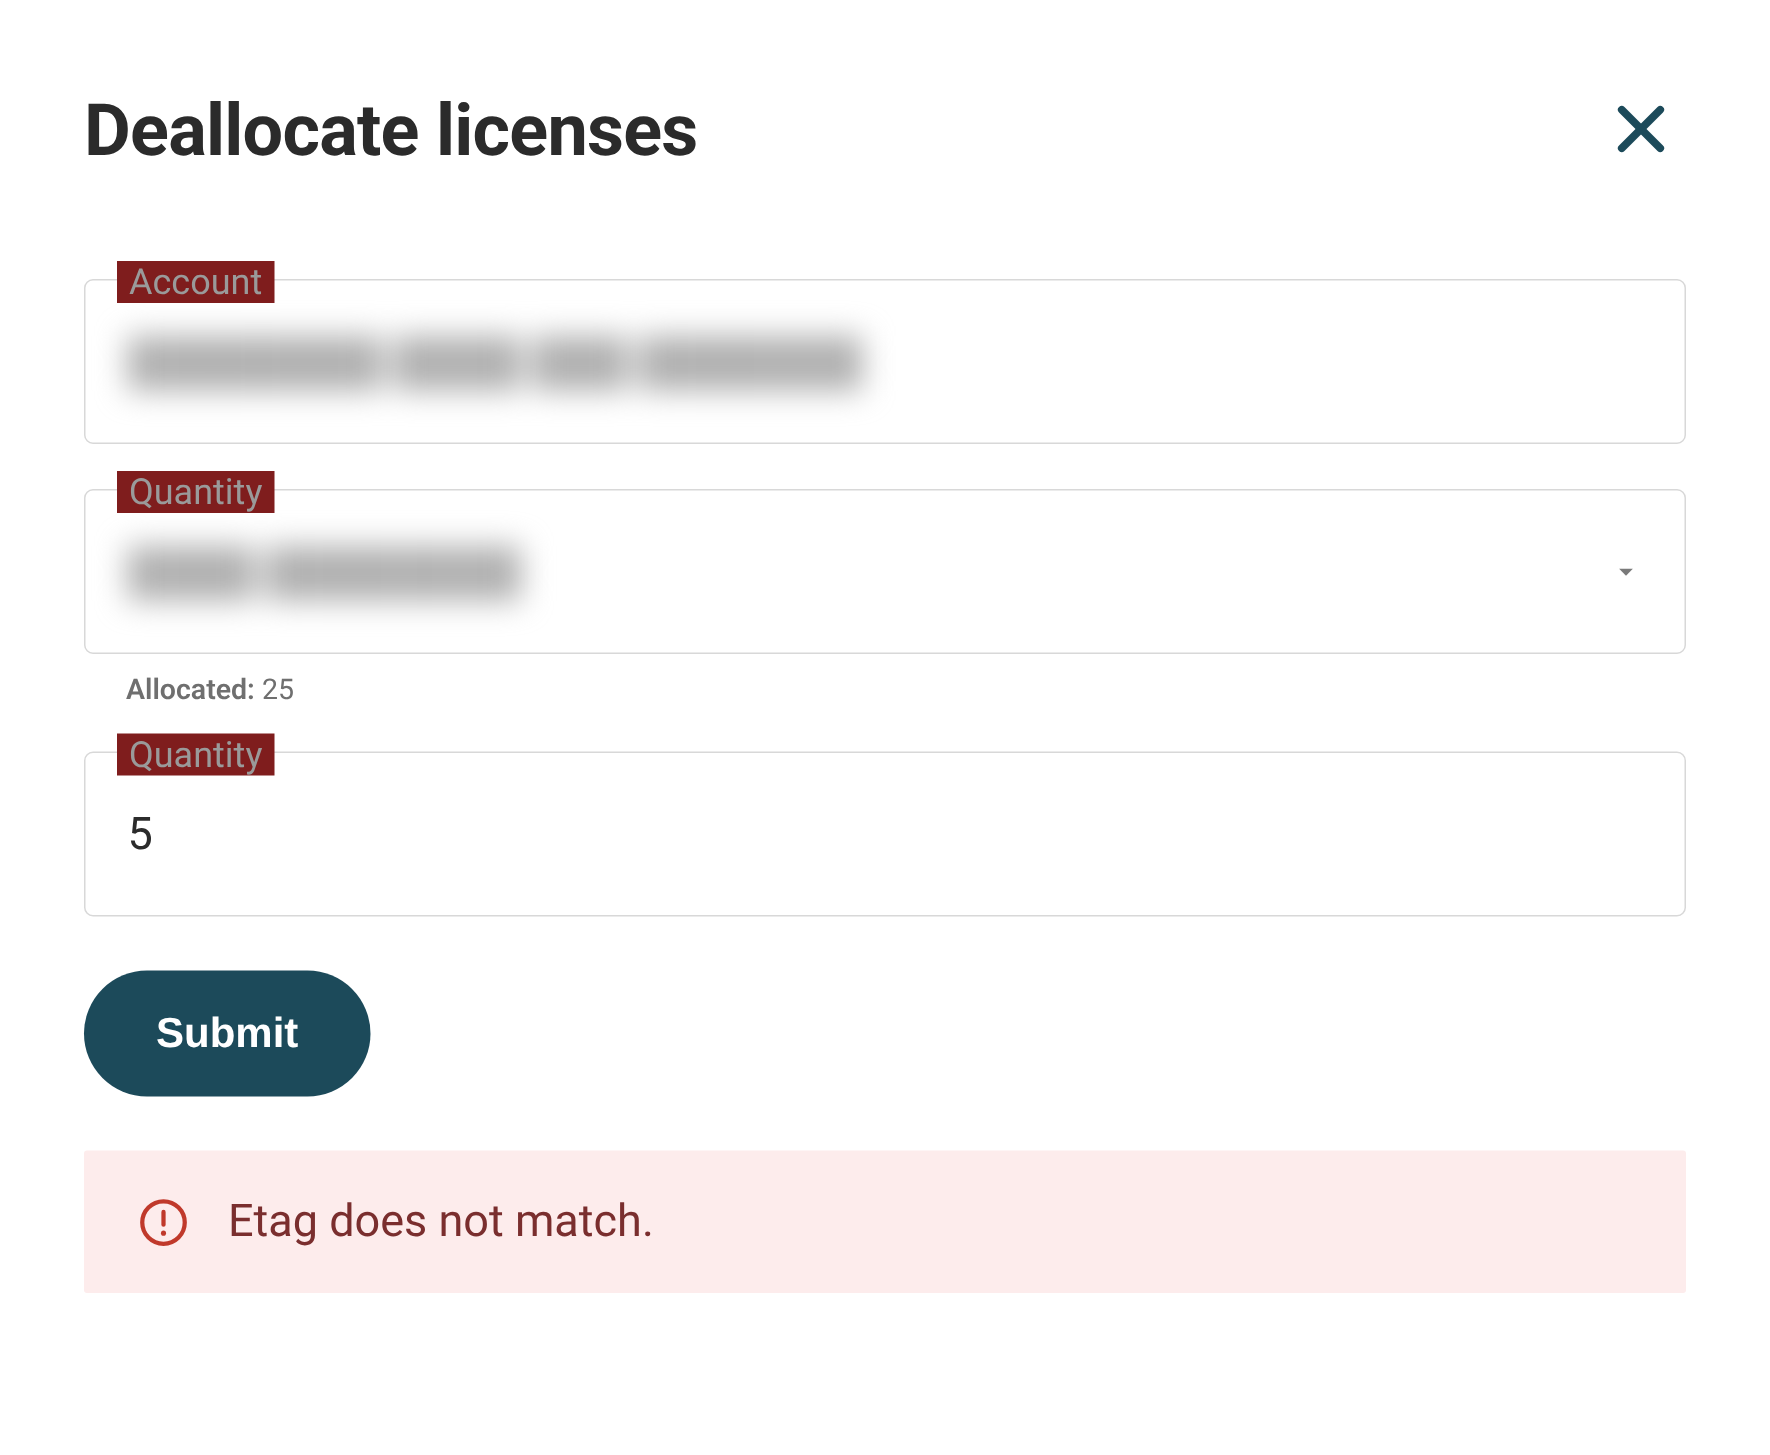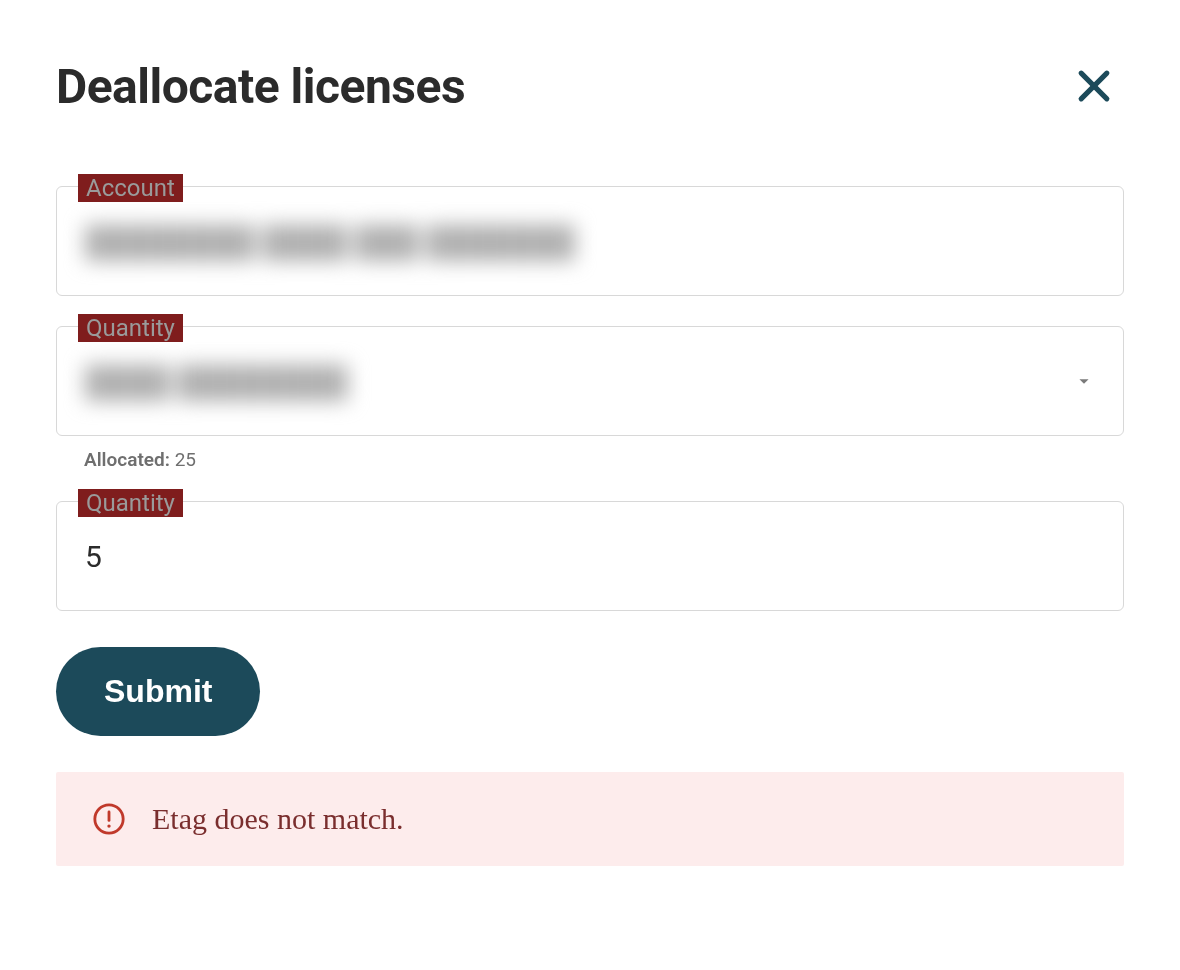--- a/index.html
+++ b/index.html
@@ -94,34 +94,33 @@
       font-family: inherit;
     }
 
     .submit-btn {
       margin-top: 6px;
       background: #1c4a5a;
       color: #fff;
       border: none;
       border-radius: 999px;
       padding: 26px 48px;
-      font-size: 32px;
+      font-size: 28px;
       font-weight: 600;
       cursor: pointer;
     }
 
     .error-banner {
       margin-top: 36px;
       background: #fdecec;
       padding: 30px 36px;
       display: flex;
       align-items: center;
       gap: 26px;
       border-radius: 2px;
-      font-family: Liberation Serif, serif;
     }
     .error-icon { color: #c0392b; flex-shrink: 0; }
     .error-icon svg { display: block; }
     .error-text {
       font-size: 30px;
       color: #7a2e2e;
     }
   </style>
 </head>
 <body>

